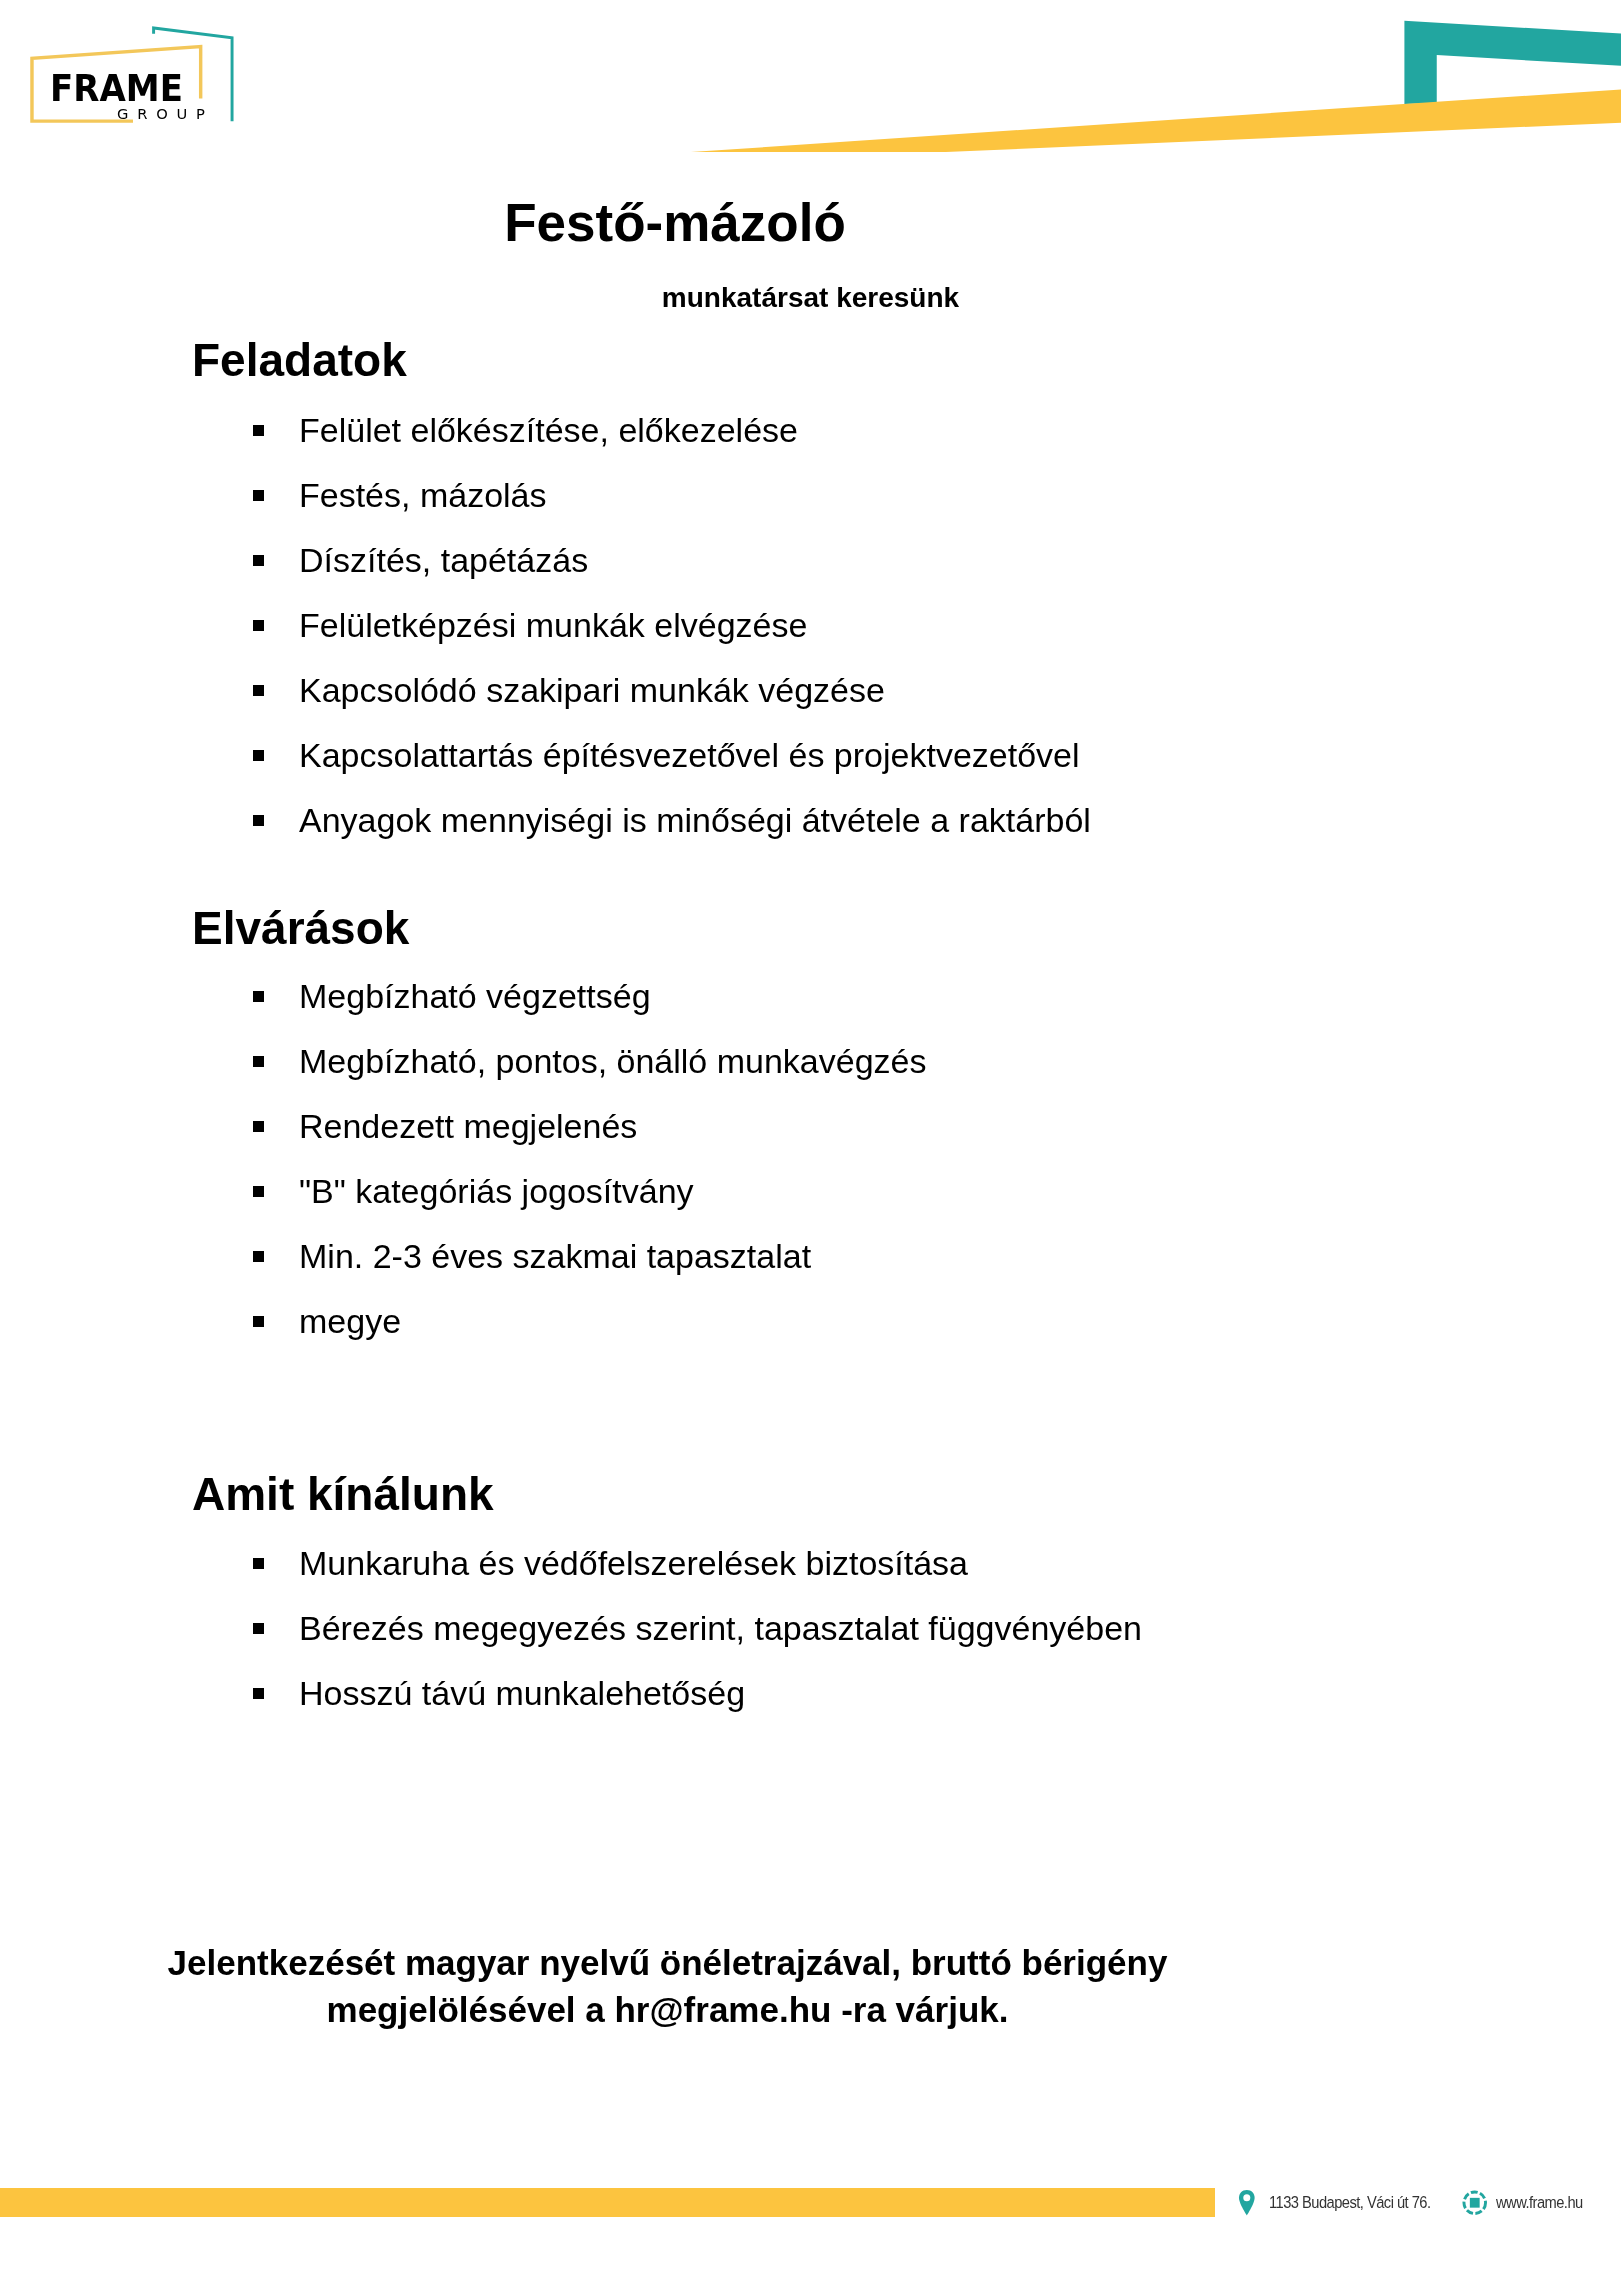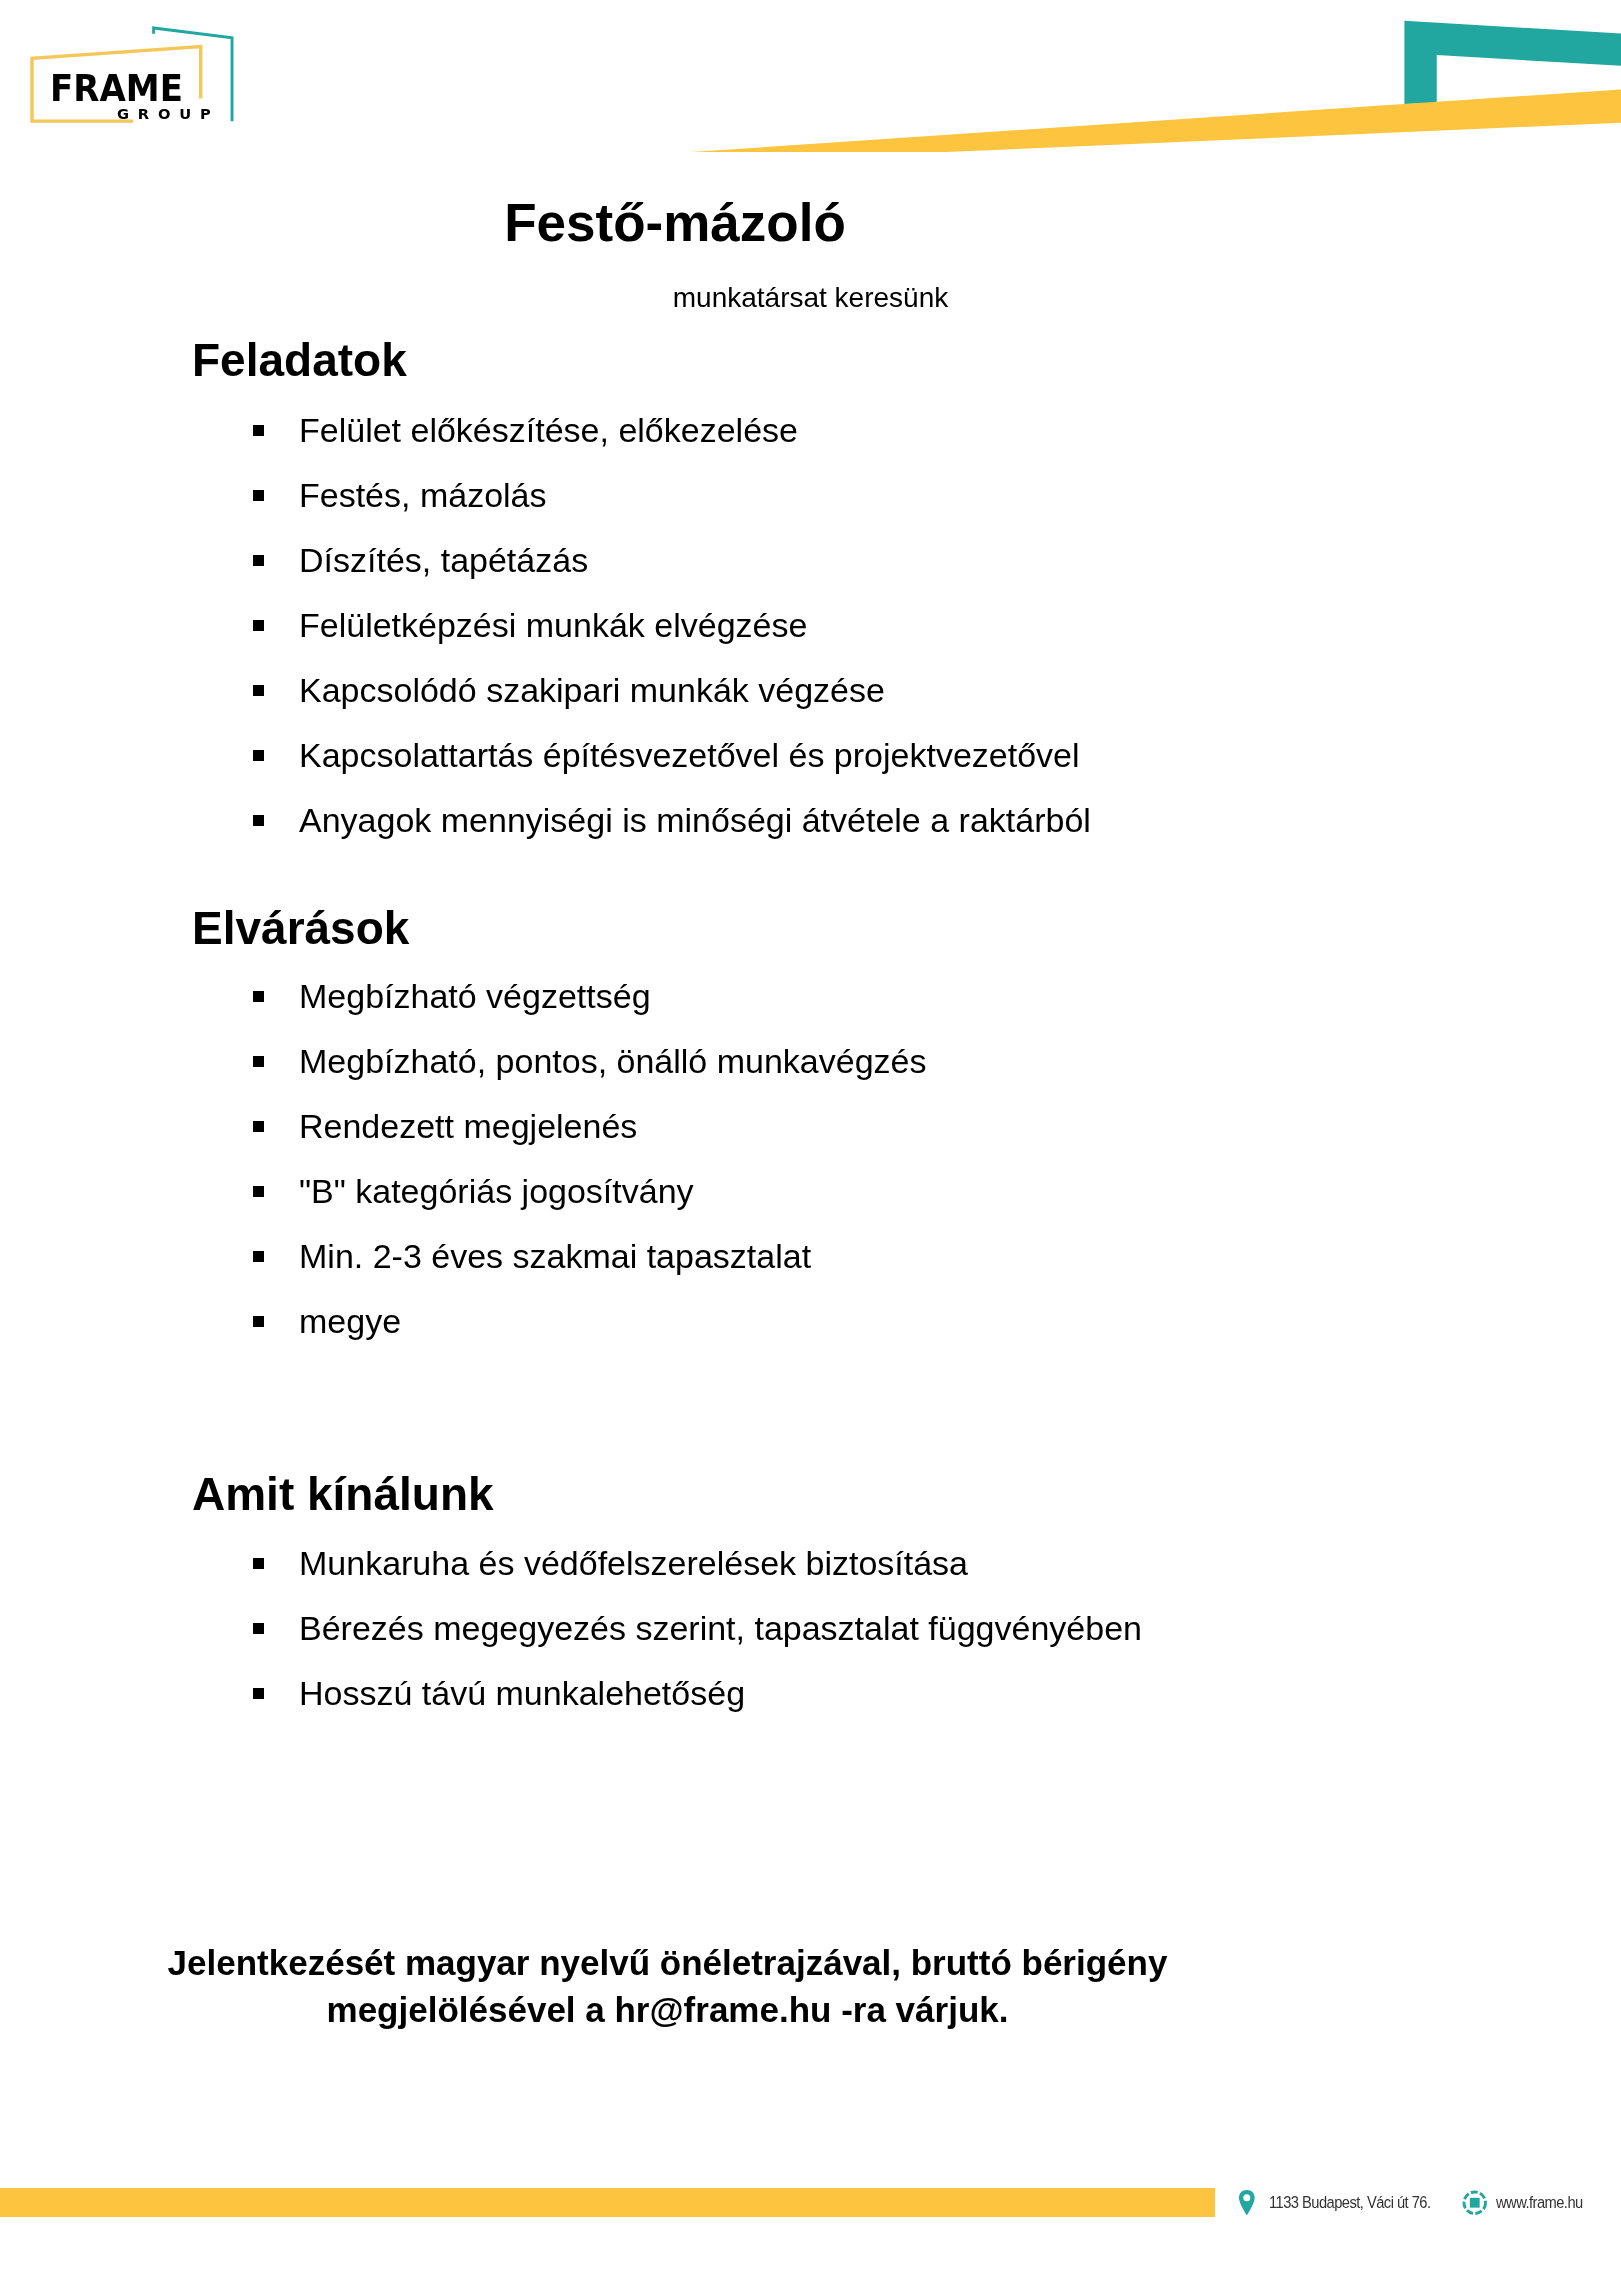--- a/index.html
+++ b/index.html
@@ -2,21 +2,21 @@
 <html><head>
 <meta charset="utf-8">
 <style>
   html, body { margin:0; padding:0; background:#ffffff; }
   body { width:1621px; height:2293px; position:relative; overflow:hidden;
          font-family:"Liberation Sans", sans-serif; color:#000; }
   .abs { position:absolute; }
   #logo { left:29px; top:25.5px; width:208px; height:102px; }
   #header-graphic { left:0; top:0; width:1621px; height:167px; }
   .title { left:0; width:1350px; top:188px; text-align:center; font-weight:bold; font-size:53px; line-height:69px; }
-  .subtitle { left:0; width:1621px; top:280px; text-align:center; font-size:28px; line-height:35px; }
+  .subtitle { left:0; width:1621px; top:280px; text-align:center; font-size:28px; line-height:35px;font-weight:bold; }
   .section-h { left:192px; font-weight:bold; font-size:46px; line-height:43px; }
   ul.bl { position:absolute; left:0; margin:0; padding:0; list-style:none; }
   ul.bl li { position:relative; padding-left:299px; font-size:34px; line-height:65px; white-space:nowrap; }
   ul.bl li .sq { position:absolute; left:253px; top:26.5px; width:10.8px; height:11.8px; background:#000; }
   .closing { left:0; width:1335px; top:1939px; text-align:center; font-weight:bold; font-size:35px; line-height:47px; }
   #footer-bar { left:0; top:2188px; width:1215px; height:29px; background:#fcc43f; }
   .footer-text { font-family:"Liberation Sans", sans-serif; font-size:16.7px; color:#333; letter-spacing:-0.6px; transform:scaleX(0.88); transform-origin:left center; }
 </style>
 </head>
 <body>
@@ -25,21 +25,21 @@
   <polygon points="1433,21 1654,34 1654,67 1466,56 1466,105 1433,106" fill="#22a6a0"></polygon>
   <polygon points="705,155 1654,91 1654,125 965,155" fill="#fcc43f"></polygon>
 </svg>
 
 <div id="logo" class="abs">
   <svg width="208" height="102" viewBox="0 0 212 104">
     <polyline points="127,8 127,2 207,12 207,97" fill="none" stroke="#22a6a0" stroke-width="3"></polyline>
     <polyline points="106,97 3,97 3,33 175,21 175,74" fill="none" stroke="#f3c75a" stroke-width="3.5"></polyline>
   </svg>
   <span class="abs" style="left:20.6px; top:43px; font-size:37px; font-weight:bold; letter-spacing:0px; line-height:39px; font-family:'DejaVu Sans', sans-serif; transform:scaleX(0.92); transform-origin:left;">FRAME</span>
-  <span class="abs" style="left:88px; top:80px; font-size:14.7px; font-weight:bold; letter-spacing:8.8px; line-height:15.7px; font-family:'DejaVu Sans', sans-serif;">GROUP</span>
+  <span class="abs" style="left:88px; top:80px; font-size:14.7px; font-weight:normal; letter-spacing:8.8px; line-height:15.7px; font-family:'DejaVu Sans', sans-serif;">GROUP</span>
 </div>
 
 <div class="abs title">Festő-mázoló</div>
 <div class="abs subtitle">munkatársat keresünk</div>
 
 <div class="abs section-h" style="top:339px;">Feladatok</div>
 <ul class="bl" style="top:398px;">
   <li><span class="sq"></span><span>Felület előkészítése, előkezelése</span></li>
   <li><span class="sq"></span><span>Festés, mázolás</span></li>
   <li><span class="sq"></span><span>Díszítés, tapétázás</span></li>

